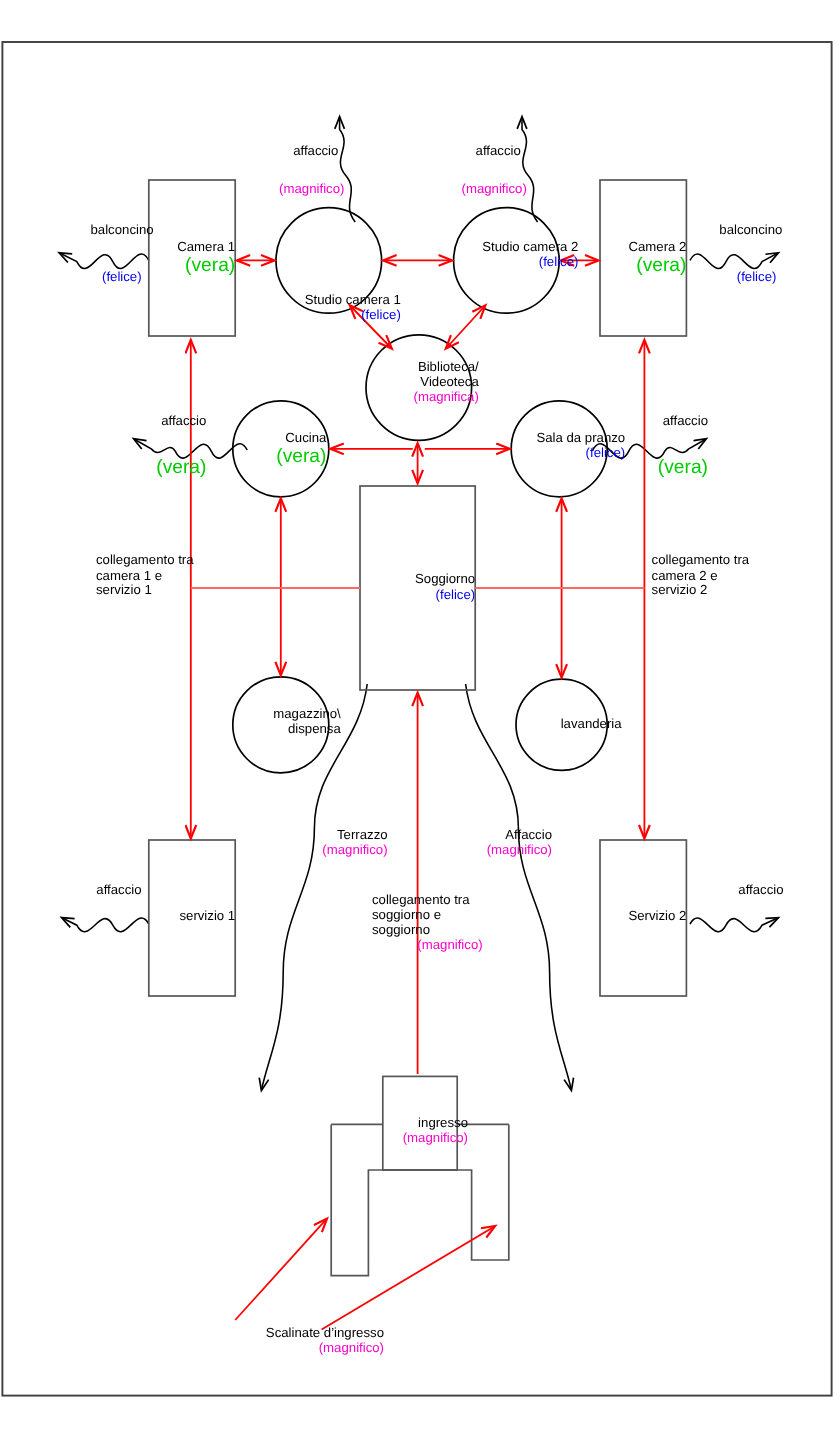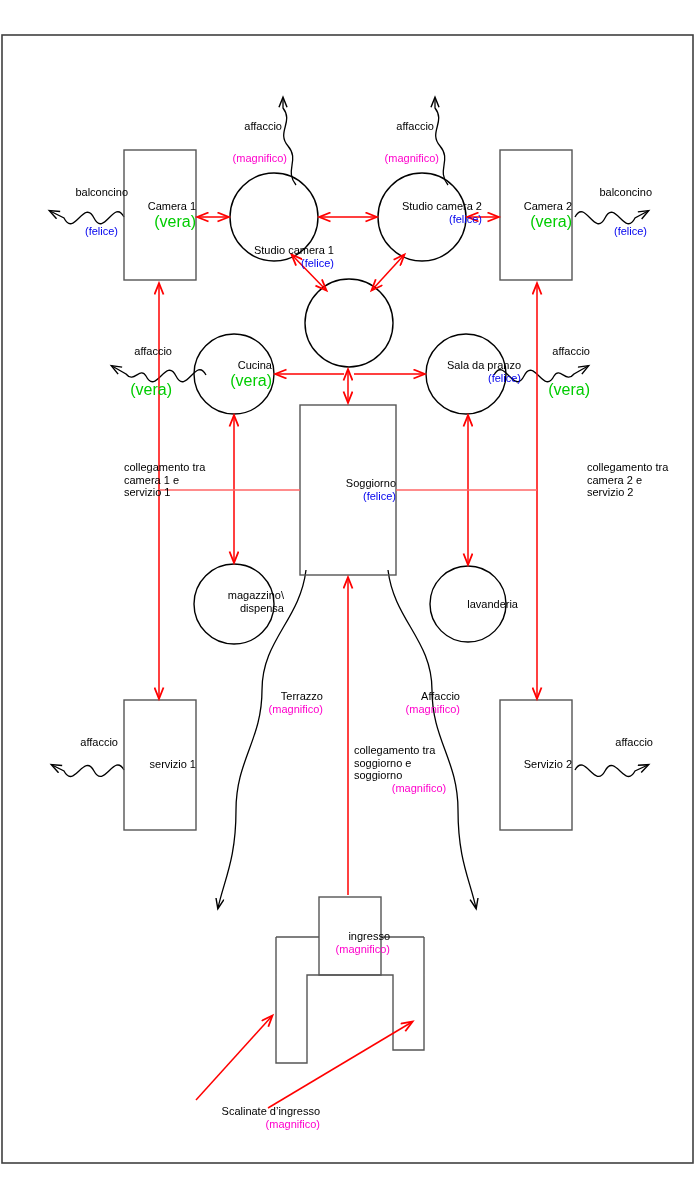--- a/index.html
+++ b/index.html
@@ -5,21 +5,21 @@
   html,body{margin:0;padding:0;background:#ffffff;}
   body{width:700px;height:1200px;font-family:"Liberation Sans",sans-serif;}
   #stage{position:relative;width:700px;height:1200px;overflow:hidden;background:#fff;}
   svg#canvas{position:absolute;left:0;top:0;width:700px;height:1200px;}
   .lbl{position:absolute;text-align:right;line-height:1.15;pointer-events:none;}
   .t-name{color:#000;font-size:11px;}
   .t-blue{color:#0000ee;font-size:11px;}
   .t-green{color:#00cc00;font-size:16px;}
   .t-mag{color:#ff00cc;font-size:11px;}
   .title{position:absolute;color:#000;font-size:19px;letter-spacing:.2px;white-space:nowrap;}
-  .lft{text-align:left;margin-left:44px;}
+  .lft{text-align:left;}
 </style>
 </head>
 <body>
 
 <div id="stage">
 
   <svg id="canvas" viewBox="0 0 700 1200">
     <defs>
       <marker id="rhead" markerWidth="10" markerHeight="10" refX="7.5" refY="3.4" orient="auto">
         <path d="M0.5,0.4 L8,3.4 L0.5,6.4" fill="none" stroke="#ff0000" stroke-width="1.2"></path>
@@ -119,20 +119,25 @@
   <div class="lbl" style="left:362px;top:200px;width:120px;">
     <div class="t-name">Studio camera 2</div>
     <div class="t-blue">(felice)</div>
   </div>
 
   <div class="lbl" style="left:500px;top:200px;width:72px;">
     <div class="t-name">Camera 2</div>
     <div class="t-green">(vera)</div>
   </div>
 
+  <div class="lbl" style="left:299px;top:300px;width:100px;">
+    <div class="t-name">Biblioteca/</div>
+    <div class="t-name">Videoteca</div>
+    <div class="t-mag">(magnifica)</div>
+  </div>
 
   <div class="lbl" style="left:172px;top:359px;width:100px;">
     <div class="t-name">Cucina</div>
     <div class="t-green">(vera)</div>
   </div>
 
   <div class="lbl" style="left:411px;top:359px;width:110px;">
     <div class="t-name">Sala da pranzo</div>
     <div class="t-blue">(felice)</div>
   </div>

